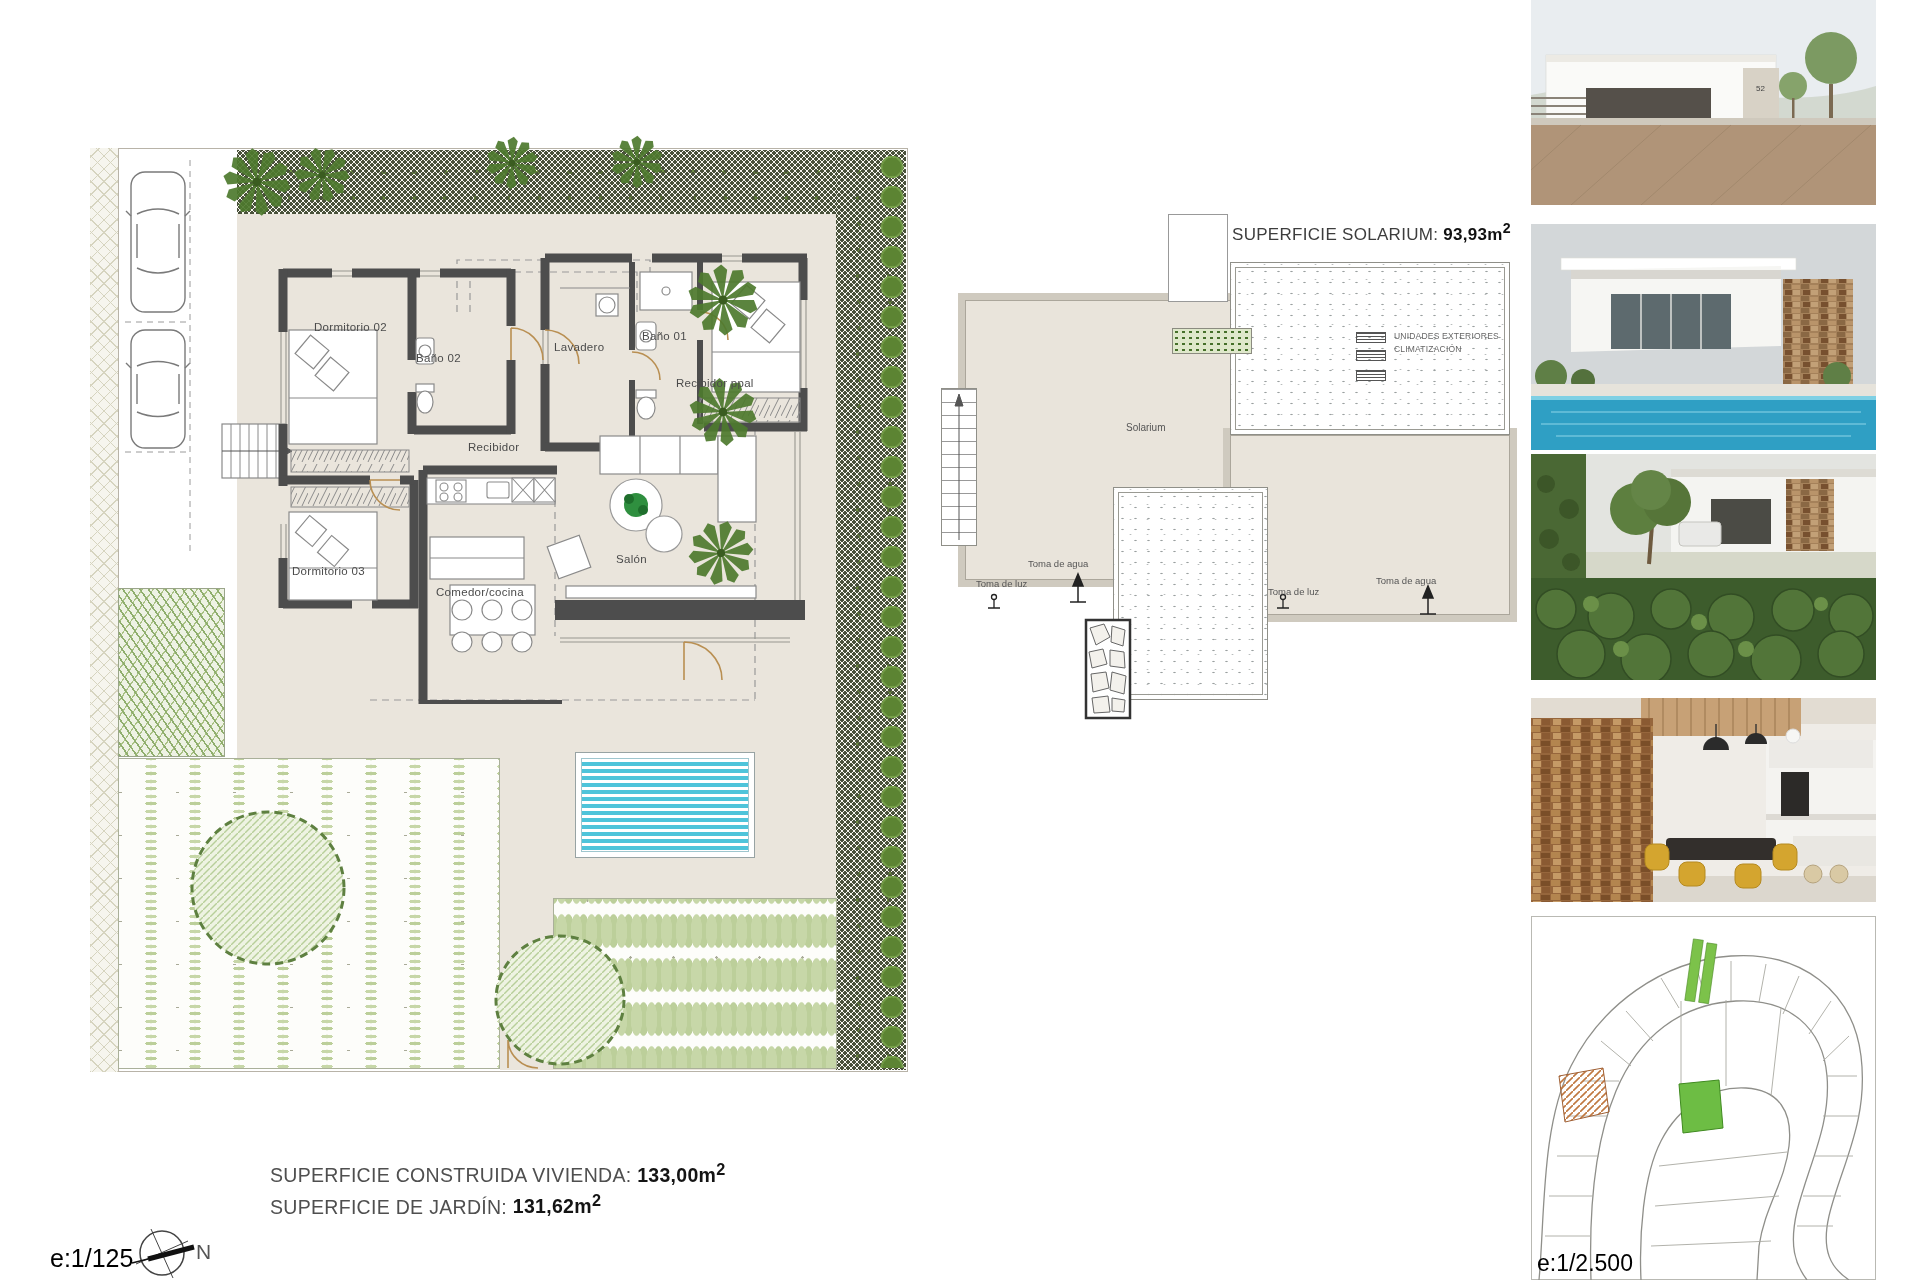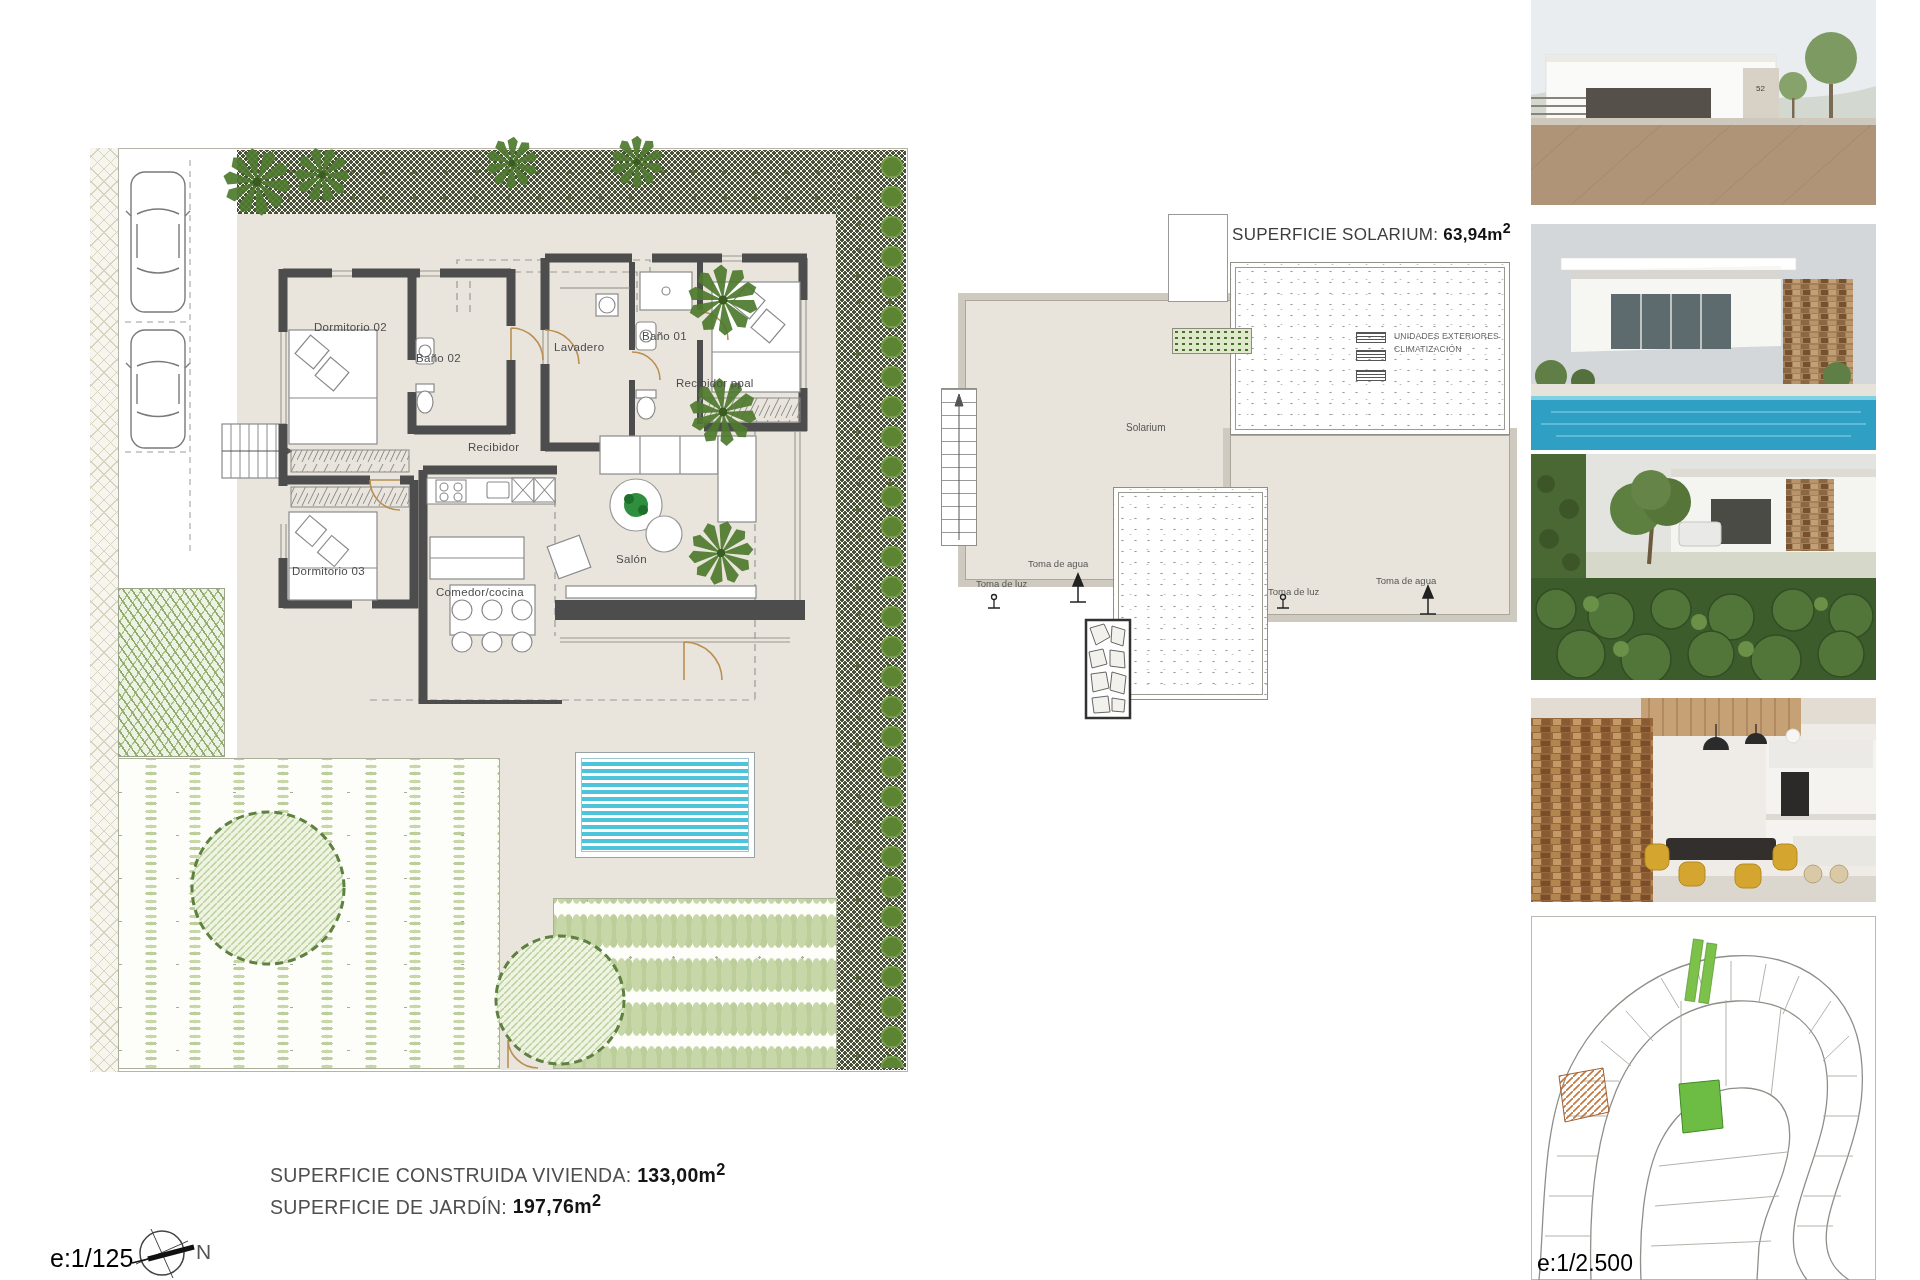--- a/index.html
+++ b/index.html
@@ -339,21 +339,21 @@
   <div class="abs plabel" style="left:416px;top:352px">Baño 02</div>
   <div class="abs plabel" style="left:554px;top:341px">Lavadero</div>
   <div class="abs plabel" style="left:642px;top:330px">Baño 01</div>
   <div class="abs plabel" style="left:676px;top:377px">Recibidor ppal</div>
   <div class="abs plabel" style="left:468px;top:441px">Recibidor</div>
   <div class="abs plabel" style="left:292px;top:565px">Dormitorio 03</div>
   <div class="abs plabel" style="left:616px;top:553px">Salón</div>
   <div class="abs plabel" style="left:436px;top:586px">Comedor/cocina</div>
 
   <div class="abs soltitle" style="left:1232px;top:220px">
-    <span>SUPERFICIE SOLARIUM: </span><b><span>63,94m</span><sup>2</sup></b>
+    <span>SUPERFICIE SOLARIUM: </span><b><span>93,93m</span><sup>2</sup></b>
   </div>
   <div class="abs slabel" style="left:1126px;top:422px;font-size:10px">Solarium</div>
   <div class="abs aclabel" style="left:1394px;top:331px">UNIDADES EXTERIORES</div>
   <div class="abs aclabel" style="left:1394px;top:344px">CLIMATIZACIÓN</div>
   <div class="abs slabel" style="left:1028px;top:558px">Toma de agua</div>
   <div class="abs slabel" style="left:976px;top:578px">Toma de luz</div>
   <div class="abs slabel" style="left:1268px;top:586px">Toma de luz</div>
   <div class="abs slabel" style="left:1376px;top:575px">Toma de agua</div>
 
   <div class="abs photo" style="top:0;height:205px">
@@ -525,20 +525,20 @@
         <rect x="172" y="26" width="10" height="60" fill="#7cc24a" stroke="#4e8c28" stroke-width="0.6"></rect>
       </g>
       <polygon points="28,160 72,152 78,196 34,206" fill="url(#hatchOr)" stroke="#a06034" stroke-width="1"></polygon>
       <polygon points="148,168 188,164 192,212 152,217" fill="#6dbd44" stroke="#3f8a1f" stroke-width="1"></polygon>
     </svg>
   </div>
   <div class="abs scaletext" style="left:1537px;top:1250px;font-size:23px">e:1/2.500</div>
 
   <div class="abs summary">
     <div class="row"><span>SUPERFICIE CONSTRUIDA VIVIENDA: </span><b><span>133,00m</span><sup>2</sup></b></div>
-    <div class="row"><span>SUPERFICIE DE JARDÍN: </span><b><span>197,76m</span><sup>2</sup></b></div>
+    <div class="row"><span>SUPERFICIE DE JARDÍN: </span><b><span>131,62m</span><sup>2</sup></b></div>
 
   </div>
 
   <div class="abs scaletext" style="left:50px;top:1244px">e:1/125</div>
   <div class="abs" style="left:196px;top:1240px;font-size:21px;color:#555;z-index:6">N</div>
 
 </div>
 
 </body></html>

